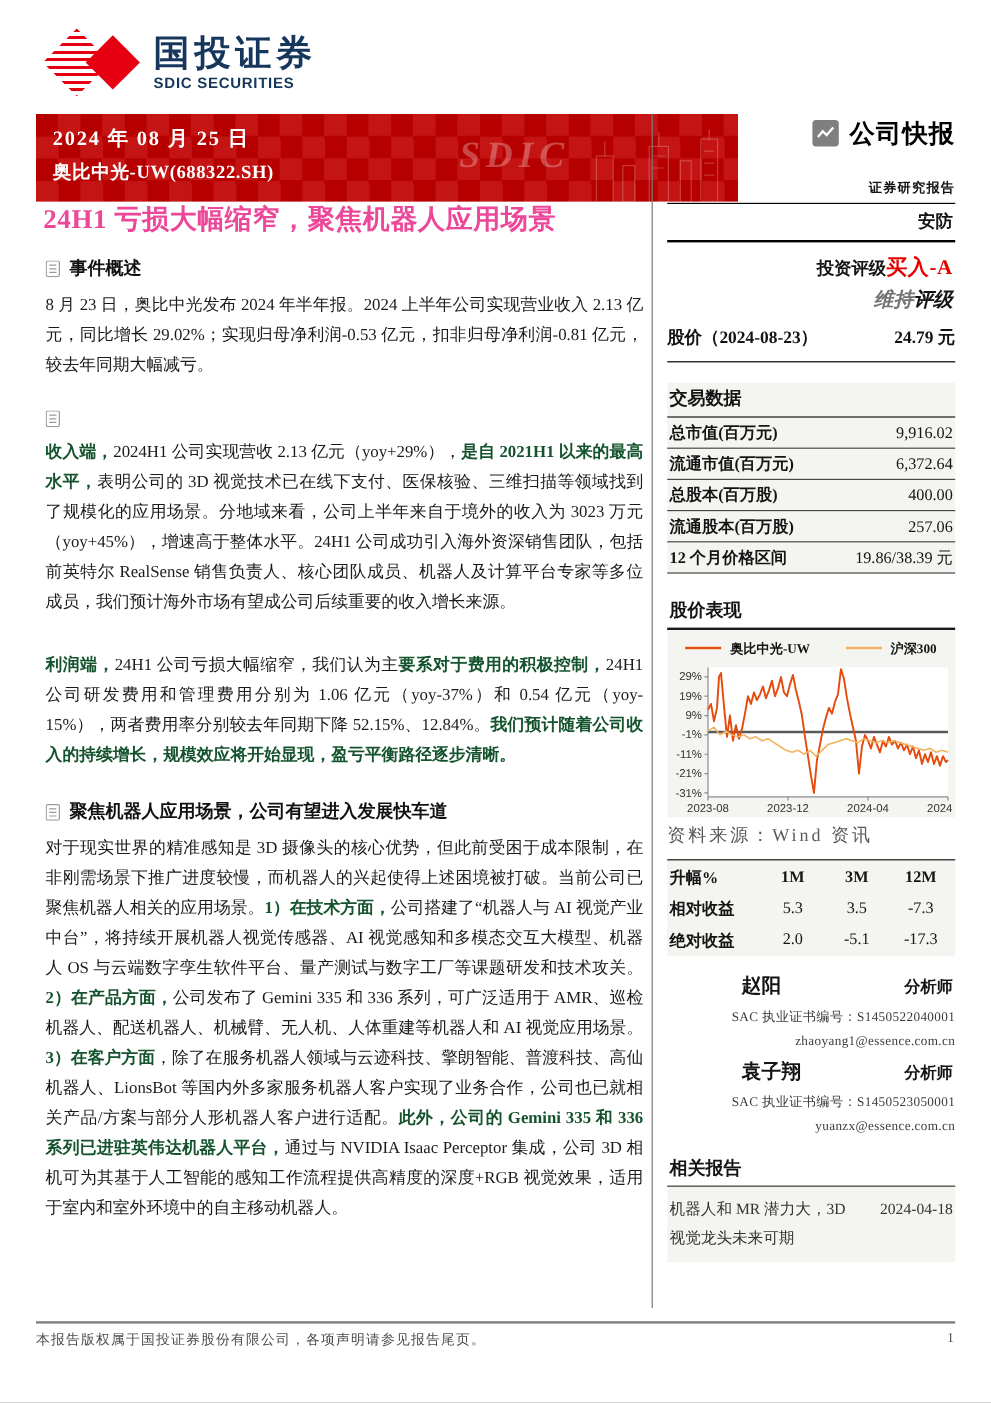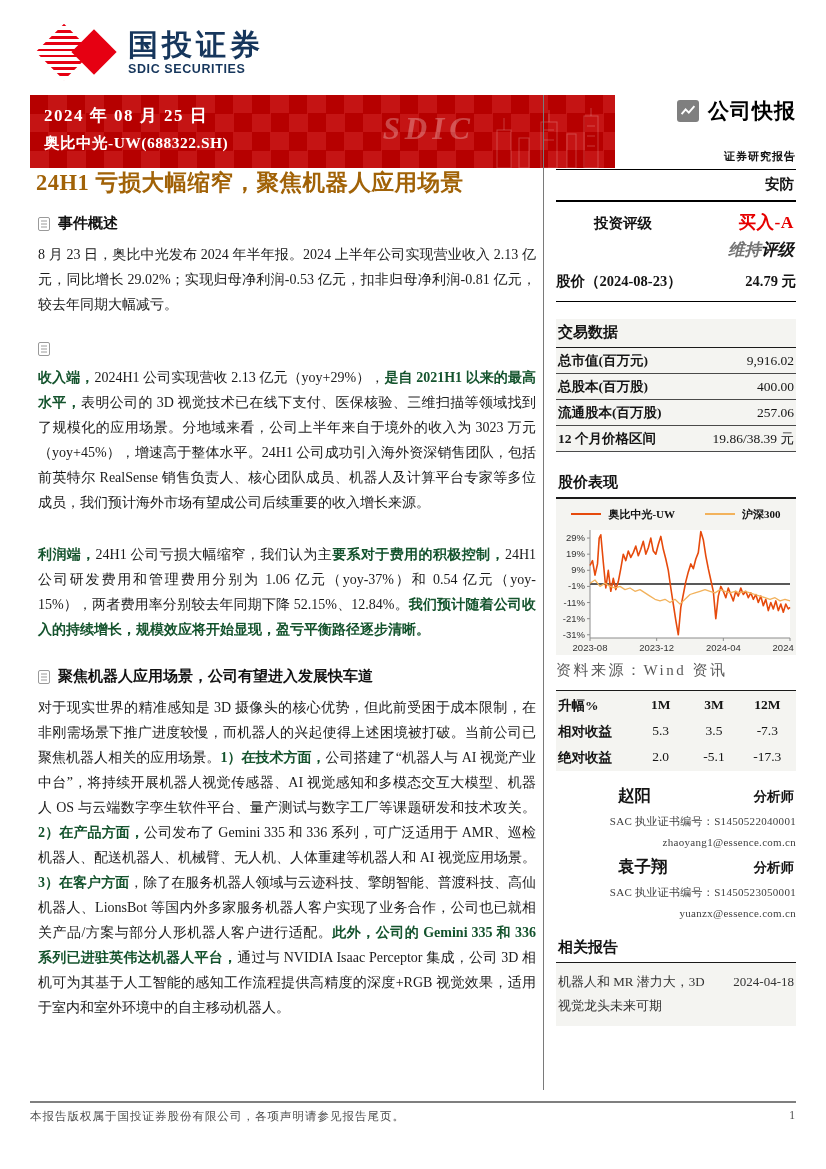--- a/index.html
+++ b/index.html
@@ -25,42 +25,42 @@
     background-image:conic-gradient(rgba(255,255,255,.08) 0 90deg, rgba(0,0,0,.05) 90deg 180deg,
       rgba(255,255,255,.08) 180deg 270deg, rgba(0,0,0,.05) 270deg);
     background-size:37px 37px; color:#fff; overflow:hidden; }
   .banner-date  { position:absolute; left:14px; top:9px;  font-size:17px; font-weight:bold; letter-spacing:1.5px; }
   .banner-stock { position:absolute; left:14px; top:38px; font-size:15.5px; font-weight:bold; letter-spacing:0.5px; }
   .banner-wm { position:absolute; right:140px; top:16px; font-size:31px; font-weight:bold; font-style:italic;
     color:rgba(255,255,255,.28); letter-spacing:5px; }
   .banner-bldg { position:absolute; right:6px; bottom:0; opacity:.5; }
   
   .title { position:absolute; left:36px; top:167px; width:508px; font-size:22.5px; font-weight:bold;
-    color:#a16207; letter-spacing:0.5px; white-space:nowrap; }
+    color:#ec4899; letter-spacing:0.5px; white-space:nowrap; }
   
   .vrule { position:absolute; left:543px; top:95px; width:1px; height:995px; background:#7a7a7a; }
   
   .main { position:absolute; left:38px; top:214px; width:498px; }
   .section + .section { margin-top:25px; }
   .section-head { display:flex; align-items:center; gap:8px; font-size:15px; font-weight:bold; color:#111; }
   .doc-icon { flex:0 0 auto; display:inline-flex; }
   .section p { margin-top:9px; font-size:14px; line-height:25px; text-align:justify; color:#1a1a1a; }
   .section p + p { margin-top:27px; }
   .section b { font-weight:bold; color:#14532d; }
   
   .side { position:absolute; left:556px; top:97px; width:240px; font-size:14px; }
   .type-row { display:flex; justify-content:flex-end; align-items:center; gap:9px; }
   .type-icon { width:22px; height:22px; background:#7f7f7f; border-radius:3px;
     display:flex; align-items:center; justify-content:center; }
   .type-label { font-size:21px; font-weight:bold; letter-spacing:1px; color:#000; }
   .side-sub { text-align:right; font-size:11px; font-weight:bold; margin-top:24px; letter-spacing:1px; }
   .hr-a { border-top:1.5px solid #000; margin-top:5px; }
   .industry { text-align:right; font-weight:bold; font-size:14.5px; padding:5px 2px 6px; }
   .hr-b { border-top:2px solid #000; }
-  .rating-row { display:flex; justify-content:space-between; align-items:baseline;
+  .rating-row { display:flex; justify-content:flex-end; align-items:baseline;
     padding:8px 2px 0 38px; font-weight:bold; }
   .rating-label { font-size:14.5px; }
   .rating-value { color:#e60000; font-size:17.5px; letter-spacing:0.5px; }
   .rating-row2 { text-align:right; padding:5px 2px 3px; font-size:16.5px; font-weight:bold; font-style:italic; }
   .rating-keep { color:#737373; }
   .kv-row { display:flex; justify-content:space-between; padding-top:8px; font-size:14.5px; font-weight:bold; }
   .hr-c { border-top:1.5px solid #000; margin-top:10px; }
   .block-title { font-size:15px; font-weight:bold; padding:4px 2px 5px; border-bottom:1.5px solid #1a1a1a; }
   .trade { margin-top:17px; background:#f4f4f1; }
   .trade-row { display:flex; justify-content:space-between; align-items:center; height:26px;
@@ -216,20 +216,24 @@
     <div class="hr-c"></div>
 
     <div class="trade">
       <div class="block-title">交易数据</div>
       <div id="trade-rows">
           <div class="trade-row">
     <span class="trade-label">总市值(百万元)</span>
     <span class="trade-value">9,916.02</span>
   </div>
           <div class="trade-row">
+    <span class="trade-label">流通市值(百万元)</span>
+    <span class="trade-value">6,372.64</span>
+  </div>
+          <div class="trade-row">
     <span class="trade-label">总股本(百万股)</span>
     <span class="trade-value">400.00</span>
   </div>
           <div class="trade-row">
     <span class="trade-label">流通股本(百万股)</span>
     <span class="trade-value">257.06</span>
   </div>
           <div class="trade-row">
     <span class="trade-label">12 个月价格区间</span>
     <span class="trade-value">19.86/38.39 元</span>

